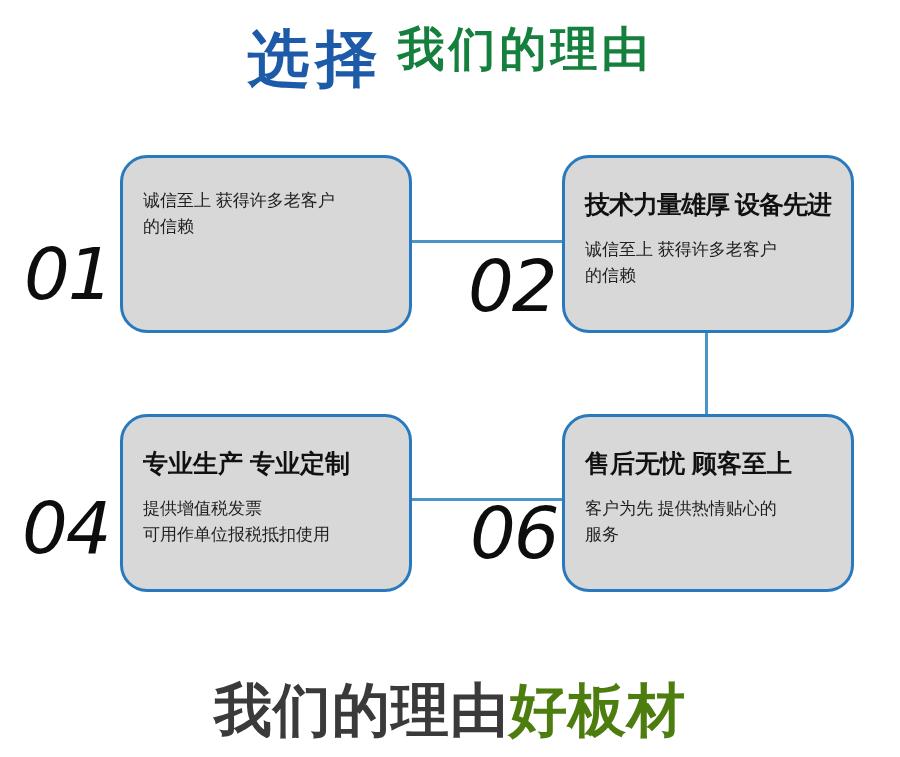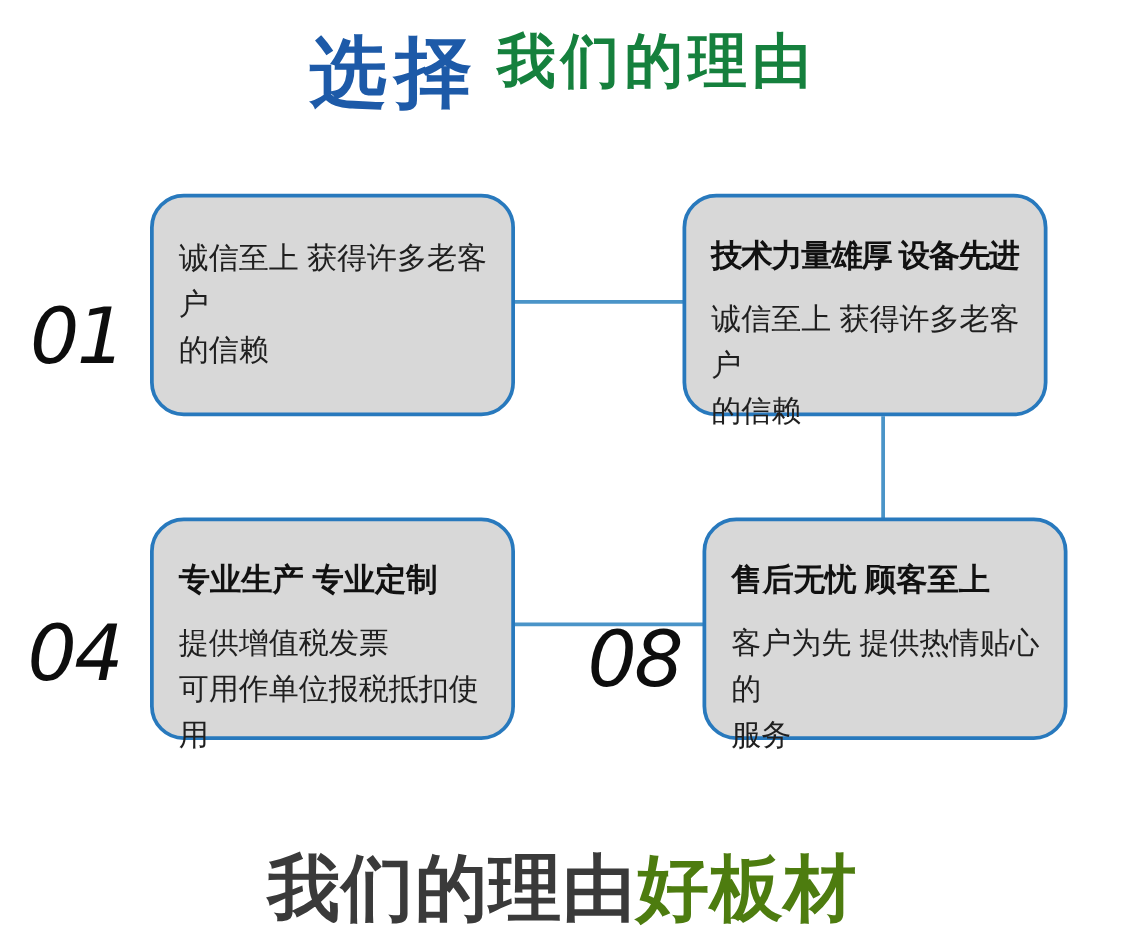--- a/index.html
+++ b/index.html
@@ -60,36 +60,36 @@
   }
   .card h3 {
     font-size: 25px;
     font-weight: 700;
     color: #111111;
     letter-spacing: 0px;
     white-space: nowrap;
     margin-bottom: 16px;
   }
   .card p {
-    font-size: 24px;
+    font-size: 17px;
     line-height: 1.55;
     color: #1f1f1f;
     white-space: pre-line;
   }
   .card-01 { left: 120px; top: 155px; }
-  .card-02 { left: 546px; top: 155px; }
+  .card-02 { left: 562px; top: 155px; }
   .card-04 { left: 120px; top: 414px; }
   .card-03 { left: 562px; top: 414px; }
 
   
   .num {
     position: absolute;
     font-family: "DejaVu Sans", "Liberation Sans", sans-serif;
     font-style: italic;
-    font-size: 62px;
+    font-size: 72px;
     line-height: 1;
     color: #0d0d0d;
     letter-spacing: -2px;
   }
   .num-01 { left: 24px;  top: 238px; }
   .num-02 { left: 468px; top: 250px; }
   .num-04 { left: 22px;  top: 492px; }
   .num-03 { left: 470px; top: 497px; }
 
   
@@ -114,21 +114,22 @@
   <div class="header">
     <span class="title-big">选择</span>
     <span class="title-small">我们的理由</span>
   </div>
 
   <div class="conn h" style="left:410px; top:240px; width:154px;"></div>
   <div class="conn v" style="left:705px; top:333px; height:84px;"></div>
   <div class="conn h" style="left:412px; top:498px; width:152px;"></div>
 
   <div class="num num-01">01</div>
-  <div class="num num-03">08</div>
+  <div class="num num-02">02</div>
+  <div class="num num-03">06</div>
   <div class="num num-04">04</div>
 
   <section class="card card-01">
     <p>诚信至上 获得许多老客户
 的信赖</p>
   </section>
 
   <section class="card card-02">
     <h3 style="letter-spacing:-1px;">技术力量雄厚 设备先进</h3>
     <p>诚信至上 获得许多老客户

